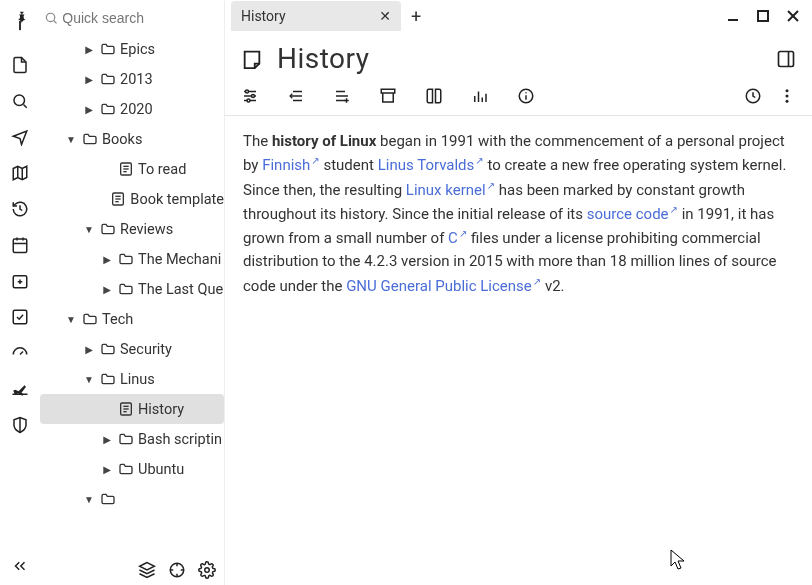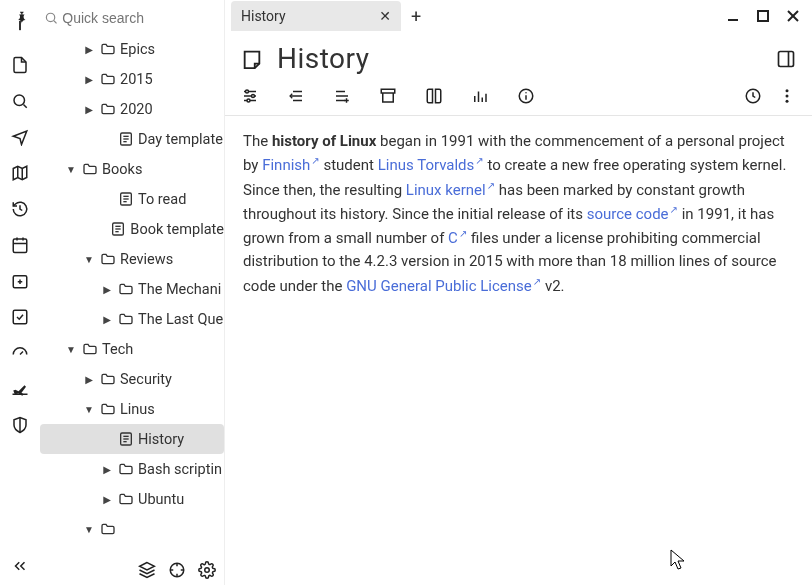--- a/index.html
+++ b/index.html
@@ -195,42 +195,30 @@
         </span>
         <span>Epics</span>
       </div>
       <div class="treeitem" style="padding-left: 42px;">
         <span class="chev">▶</span>
         <span class="nicon">
           <svg viewBox="0 0 24 24" fill="none" stroke="#333" stroke-width="2">
             <path d="M3 7a2 2 0 0 1 2-2h4l2 3h8a2 2 0 0 1 2 2v7a2 2 0 0 1-2 2H5a2 2 0 0 1-2-2z"></path>
           </svg>
         </span>
-        <span>2015</span>
+        <span>2013</span>
       </div>
       <div class="treeitem" style="padding-left: 42px;">
         <span class="chev">▶</span>
         <span class="nicon">
           <svg viewBox="0 0 24 24" fill="none" stroke="#333" stroke-width="2">
             <path d="M3 7a2 2 0 0 1 2-2h4l2 3h8a2 2 0 0 1 2 2v7a2 2 0 0 1-2 2H5a2 2 0 0 1-2-2z"></path>
           </svg>
         </span>
         <span>2020</span>
-      </div>
-      <div class="treeitem" style="padding-left: 60px;">
-        <span class="chev"></span>
-        <span class="nicon">
-          <svg viewBox="0 0 24 24" fill="none" stroke="#333" stroke-width="2">
-            <rect x="4" y="3" width="16" height="18" rx="2"></rect>
-            <line x1="8" y1="8" x2="16" y2="8"></line>
-            <line x1="8" y1="12" x2="16" y2="12"></line>
-            <line x1="8" y1="16" x2="13" y2="16"></line>
-          </svg>
-        </span>
-        <span>Day template</span>
       </div>
       <div class="treeitem" style="padding-left: 24px;">
         <span class="chev">▼</span>
         <span class="nicon">
           <svg viewBox="0 0 24 24" fill="none" stroke="#333" stroke-width="2">
             <path d="M3 7a2 2 0 0 1 2-2h4l2 3h8a2 2 0 0 1 2 2v7a2 2 0 0 1-2 2H5a2 2 0 0 1-2-2z"></path>
           </svg>
         </span>
         <span>Books</span>
       </div>

